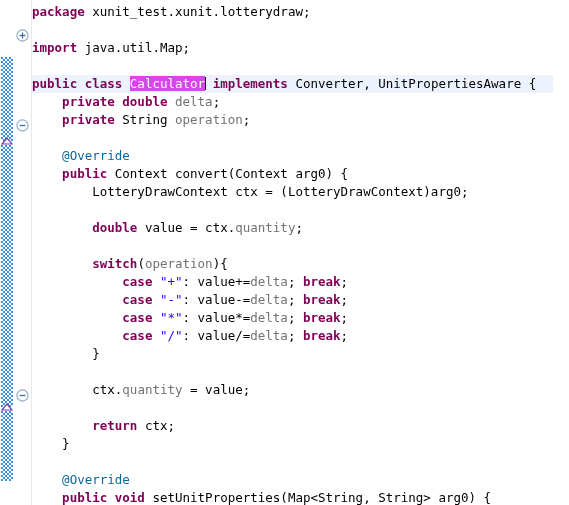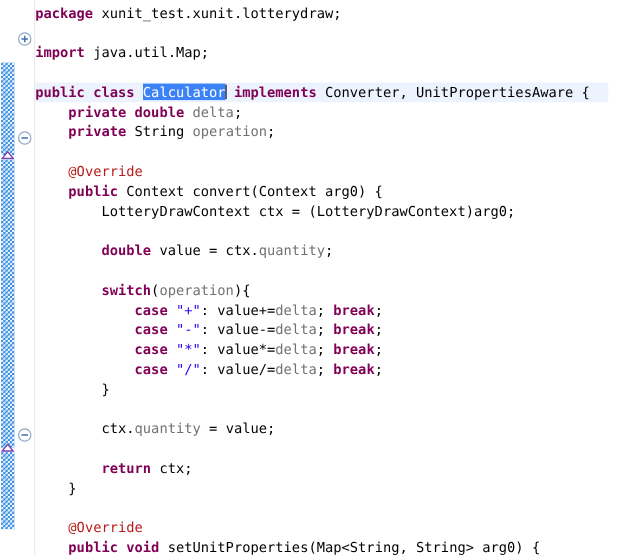--- a/index.html
+++ b/index.html
@@ -109,25 +109,25 @@
     white-space: pre;
     color: #000000;
     letter-spacing: 0px;
   }
   .ln { height: 18px; }
 
   
   .kw   { color: #7f0055; font-weight: bold; }
   .fld  { color: #737373; }
   .str  { color: #2a00ff; }
-  .ann  { color: #b91c1c; }
+  .ann  { color: #0369a1; }
   .plain{ color: #000000; }
 
   .sel {
-    background: #3b82f6;
+    background: #d946ef;
     color: #ffffff;
   }
   .caret {
     display: inline-block;
     width: 1px;
     height: 13px;
     background: #000000;
     vertical-align: -2px;
     margin: 0 -1px 0 0;
   }

